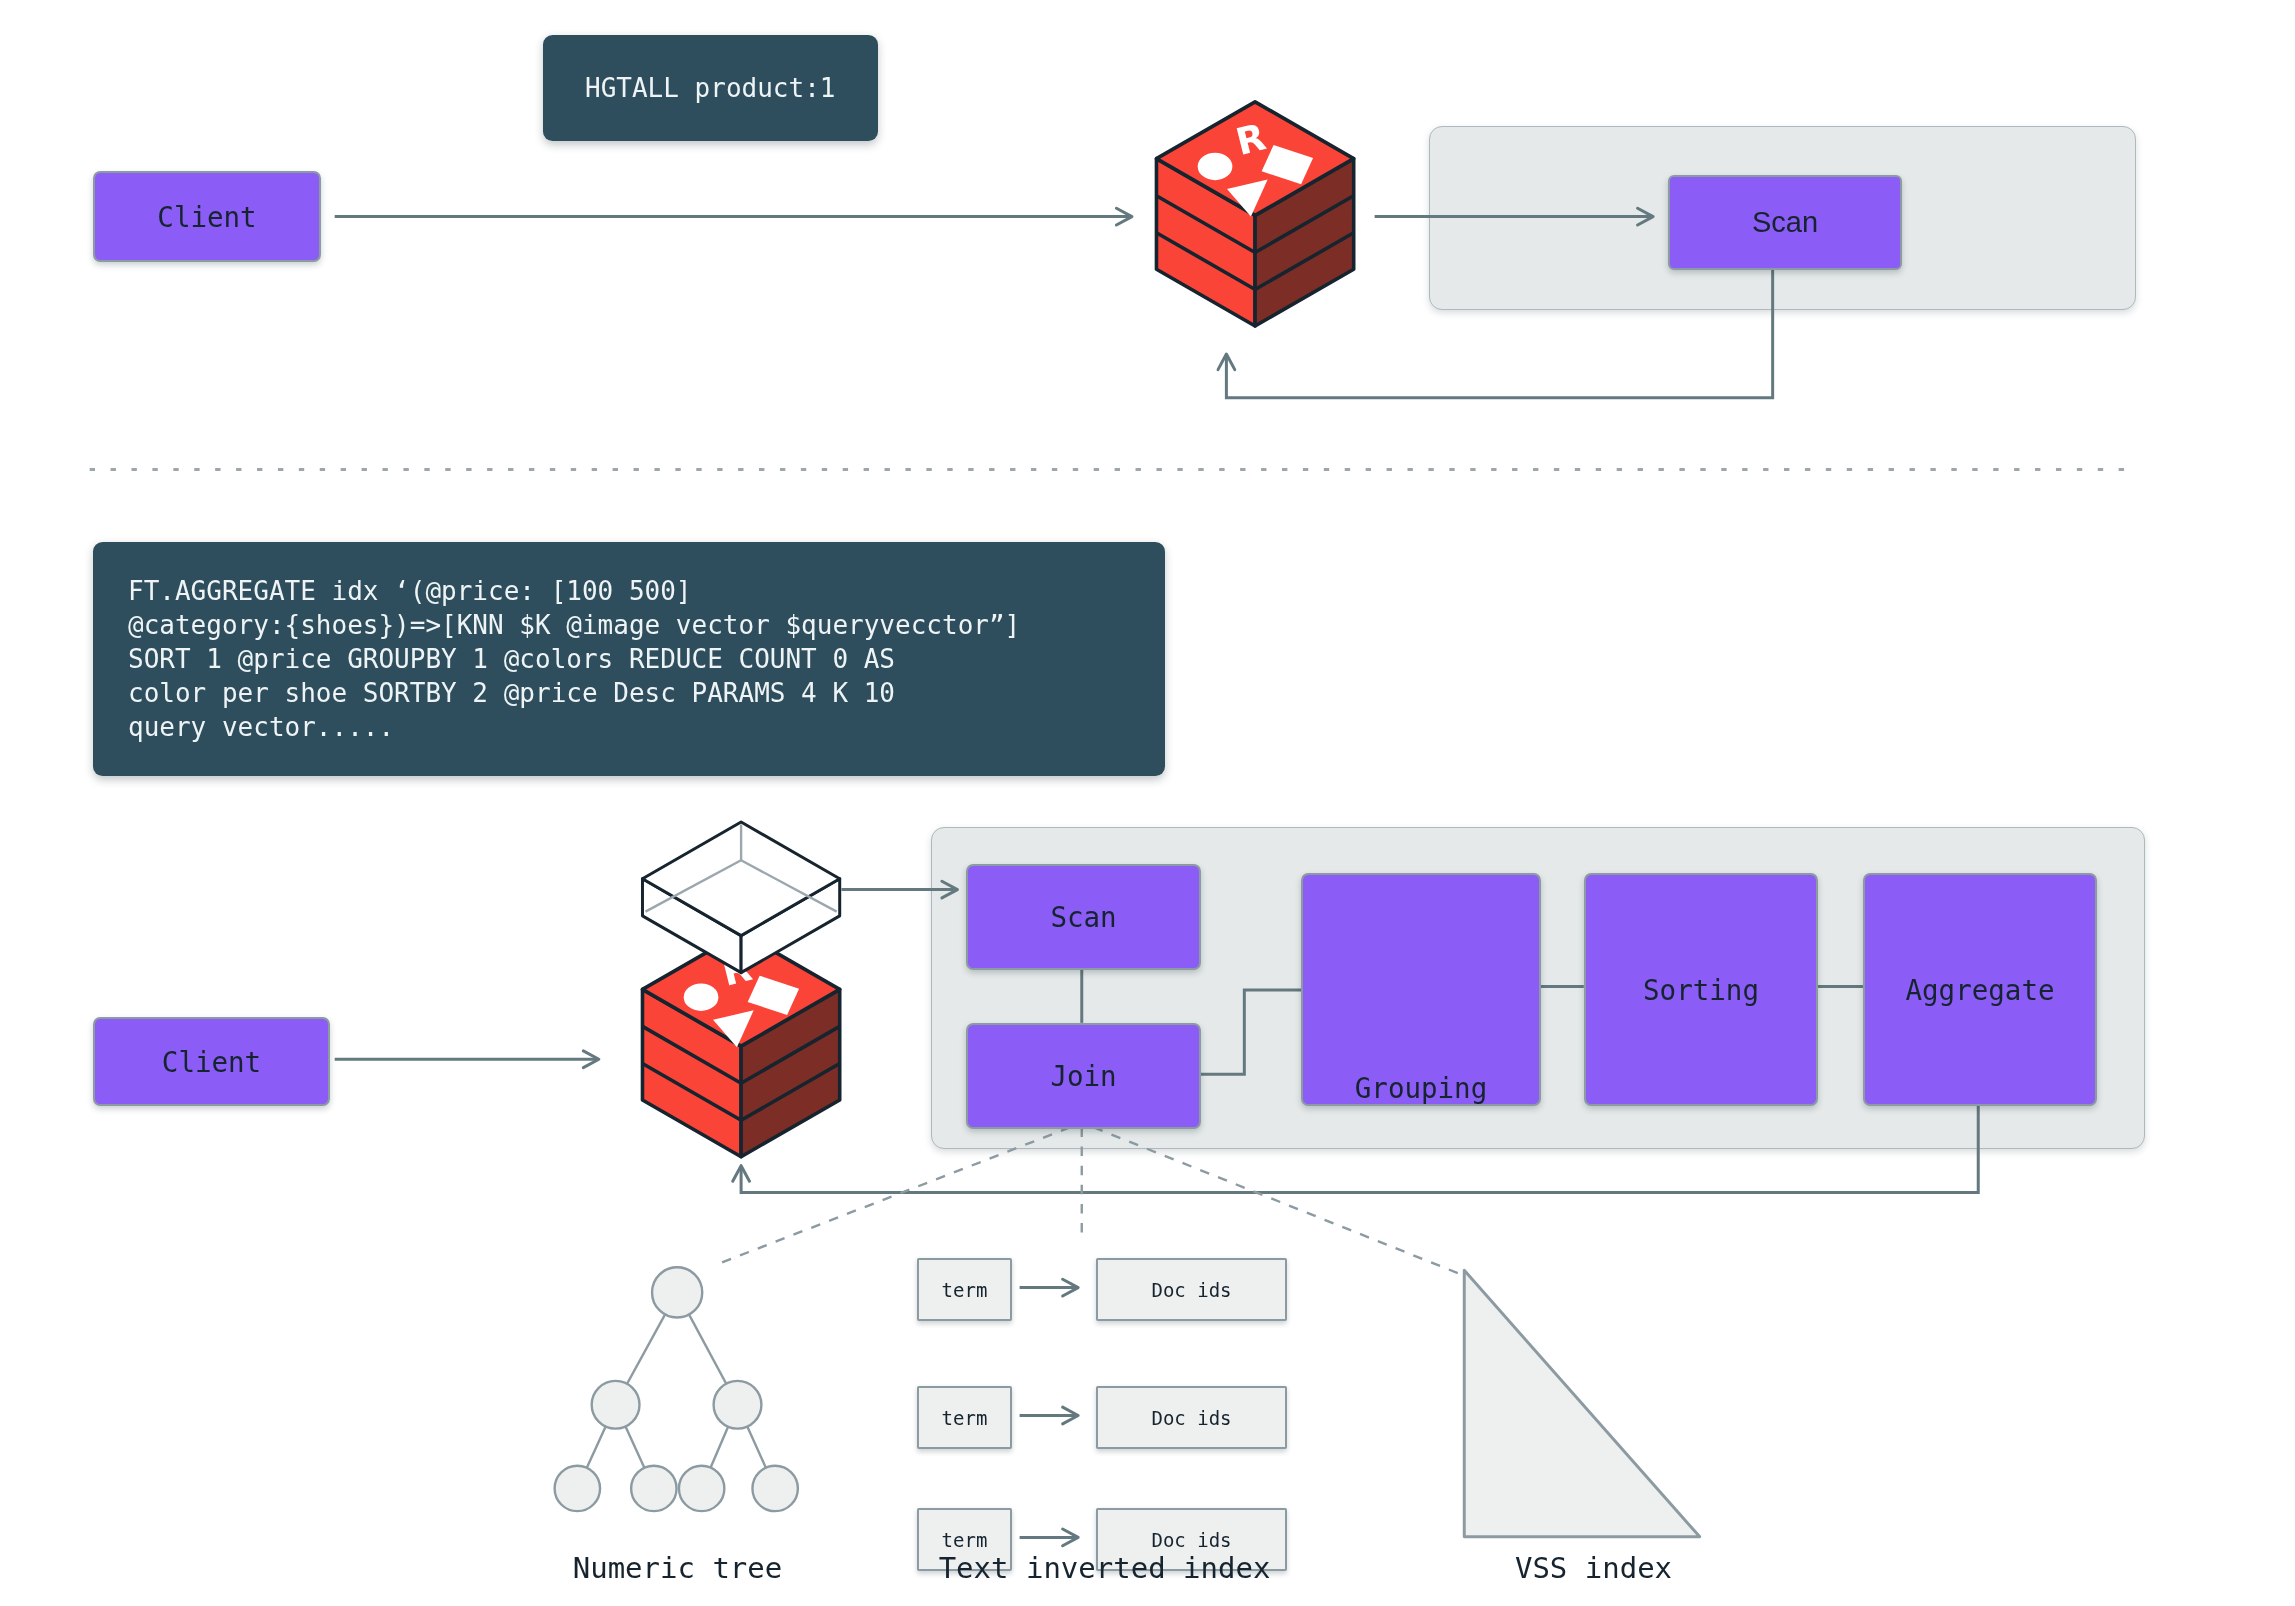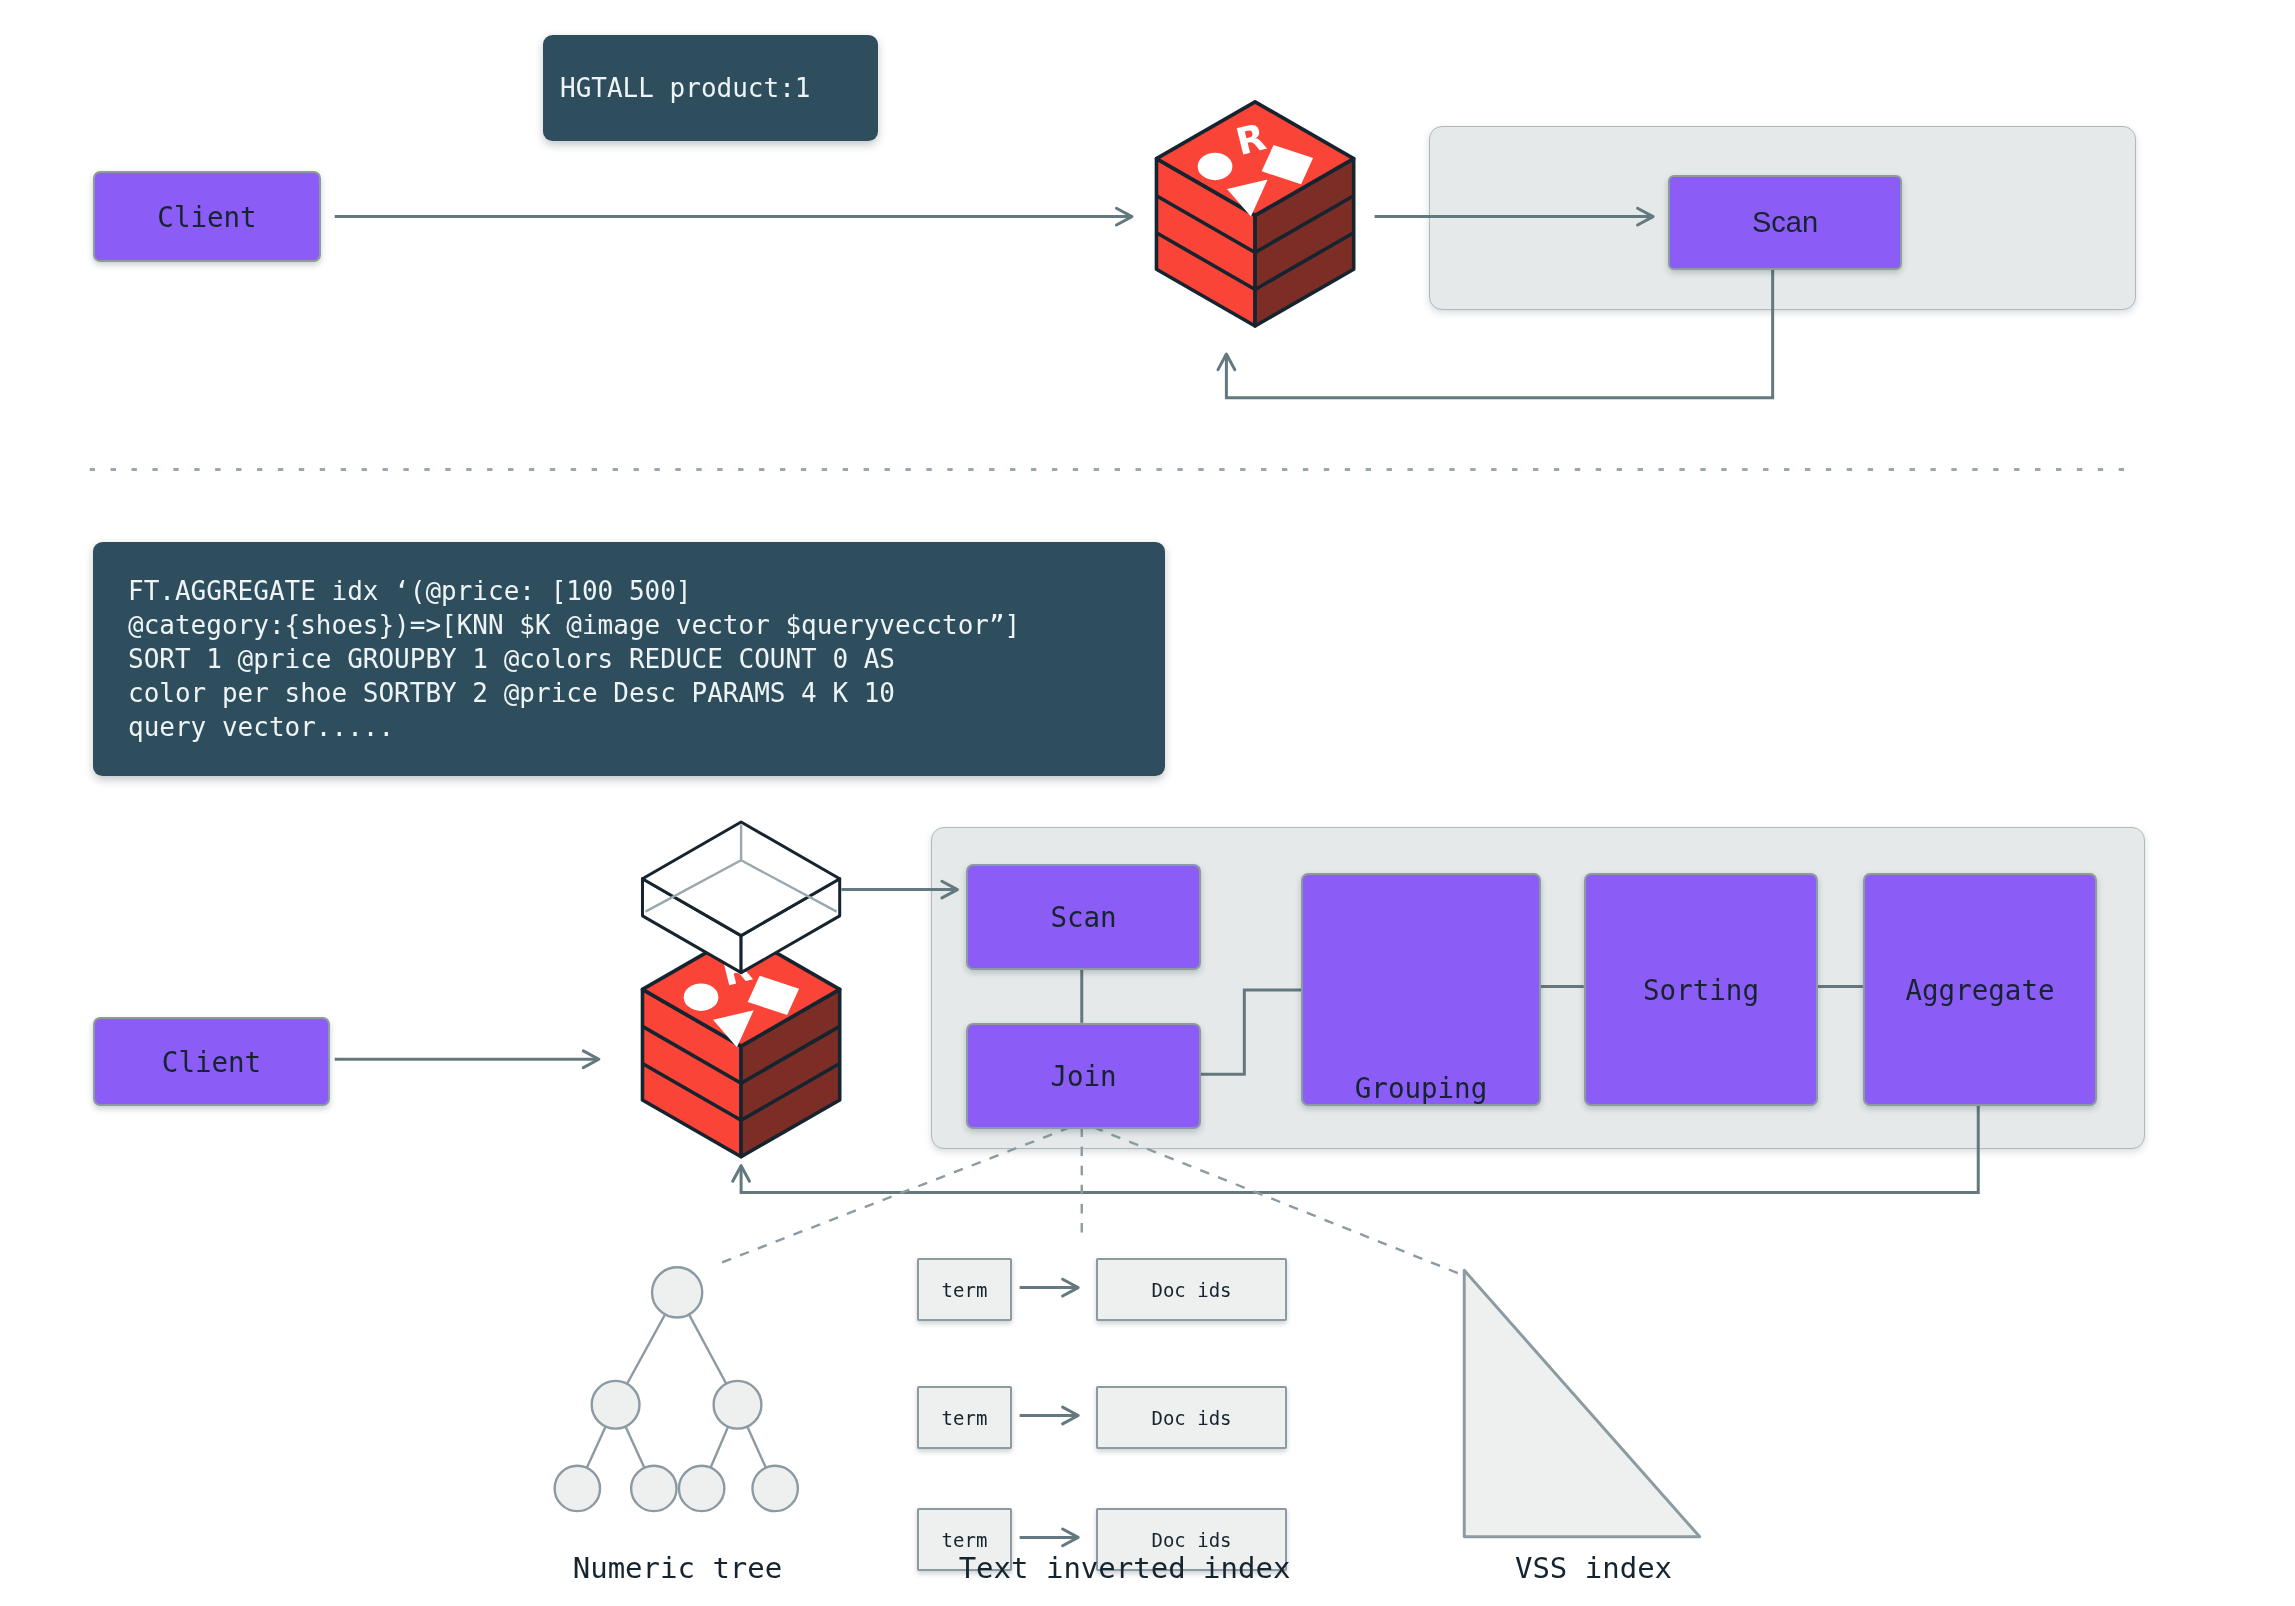--- a/index.html
+++ b/index.html
@@ -123,21 +123,21 @@
 
   <g>
     <line x1="1706" y1="2154" x2="1800" y2="2154" stroke="#64787f" stroke-width="5" marker-end="url(#arr)"></line>
     <line x1="1706" y1="2368" x2="1800" y2="2368" stroke="#64787f" stroke-width="5" marker-end="url(#arr)"></line>
     <line x1="1706" y1="2572" x2="1800" y2="2572" stroke="#64787f" stroke-width="5" marker-end="url(#arr)"></line>
   </g>
 
   <polygon points="2450,2125 2450,2571 2844,2571" fill="#eef0f0" stroke="#8c9aa1" stroke-width="5" stroke-linejoin="round"></polygon>
 </svg>
 
-<div class="abs dark" style="left:543px;top:35px;width:335px;height:106px;display:flex;align-items:center;padding-left:17px;box-sizing:border-box;">
+<div class="abs dark" style="left:543px;top:35px;width:335px;height:106px;display:flex;align-items:center;padding-left:42px;box-sizing:border-box;">
   <span class="codeline">HGTALL product:1</span>
 </div>
 
 <div class="abs wbox" style="left:93px;top:171px;width:224px;height:87px;">
   <span>Client</span>
 </div>
 
 <div class="abs wbox sans" style="left:1668px;top:175px;width:230px;height:91px;border-radius:6px;">
   <span>Scan</span>
 </div>
@@ -191,19 +191,19 @@
 <div class="abs gbox" style="left:917px;top:1508px;width:91px;height:59px;">
   <span>term</span>
 </div>
 <div class="abs gbox" style="left:1096px;top:1508px;width:187px;height:59px;">
   <span>Doc ids</span>
 </div>
 
 <div class="abs caption" style="left:558px;top:1547px;width:239px;height:42px;">
   <span>Numeric tree</span>
 </div>
-<div class="abs caption" style="left:945px;top:1547px;width:359px;height:42px;">
+<div class="abs caption" style="left:925px;top:1547px;width:359px;height:42px;">
   <span>Text inverted index</span>
 </div>
 <div class="abs caption" style="left:1474px;top:1547px;width:239px;height:42px;">
   <span>VSS index</span>
 </div>
 
 
 </body></html>

